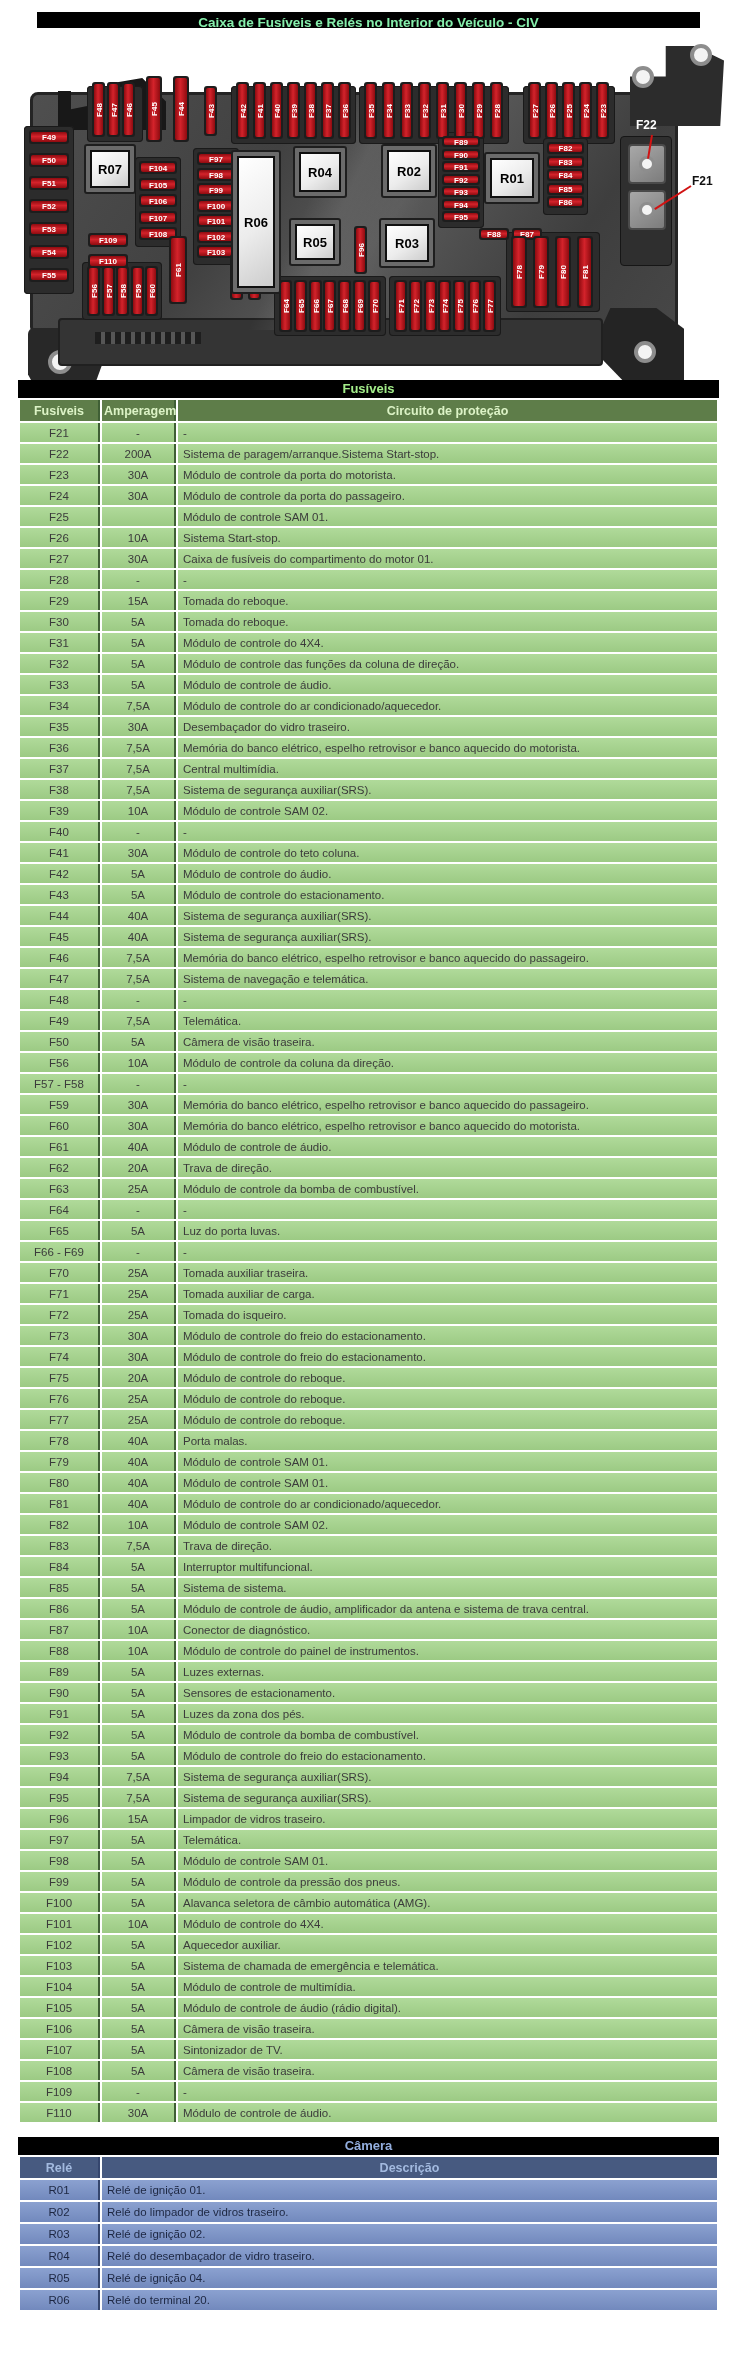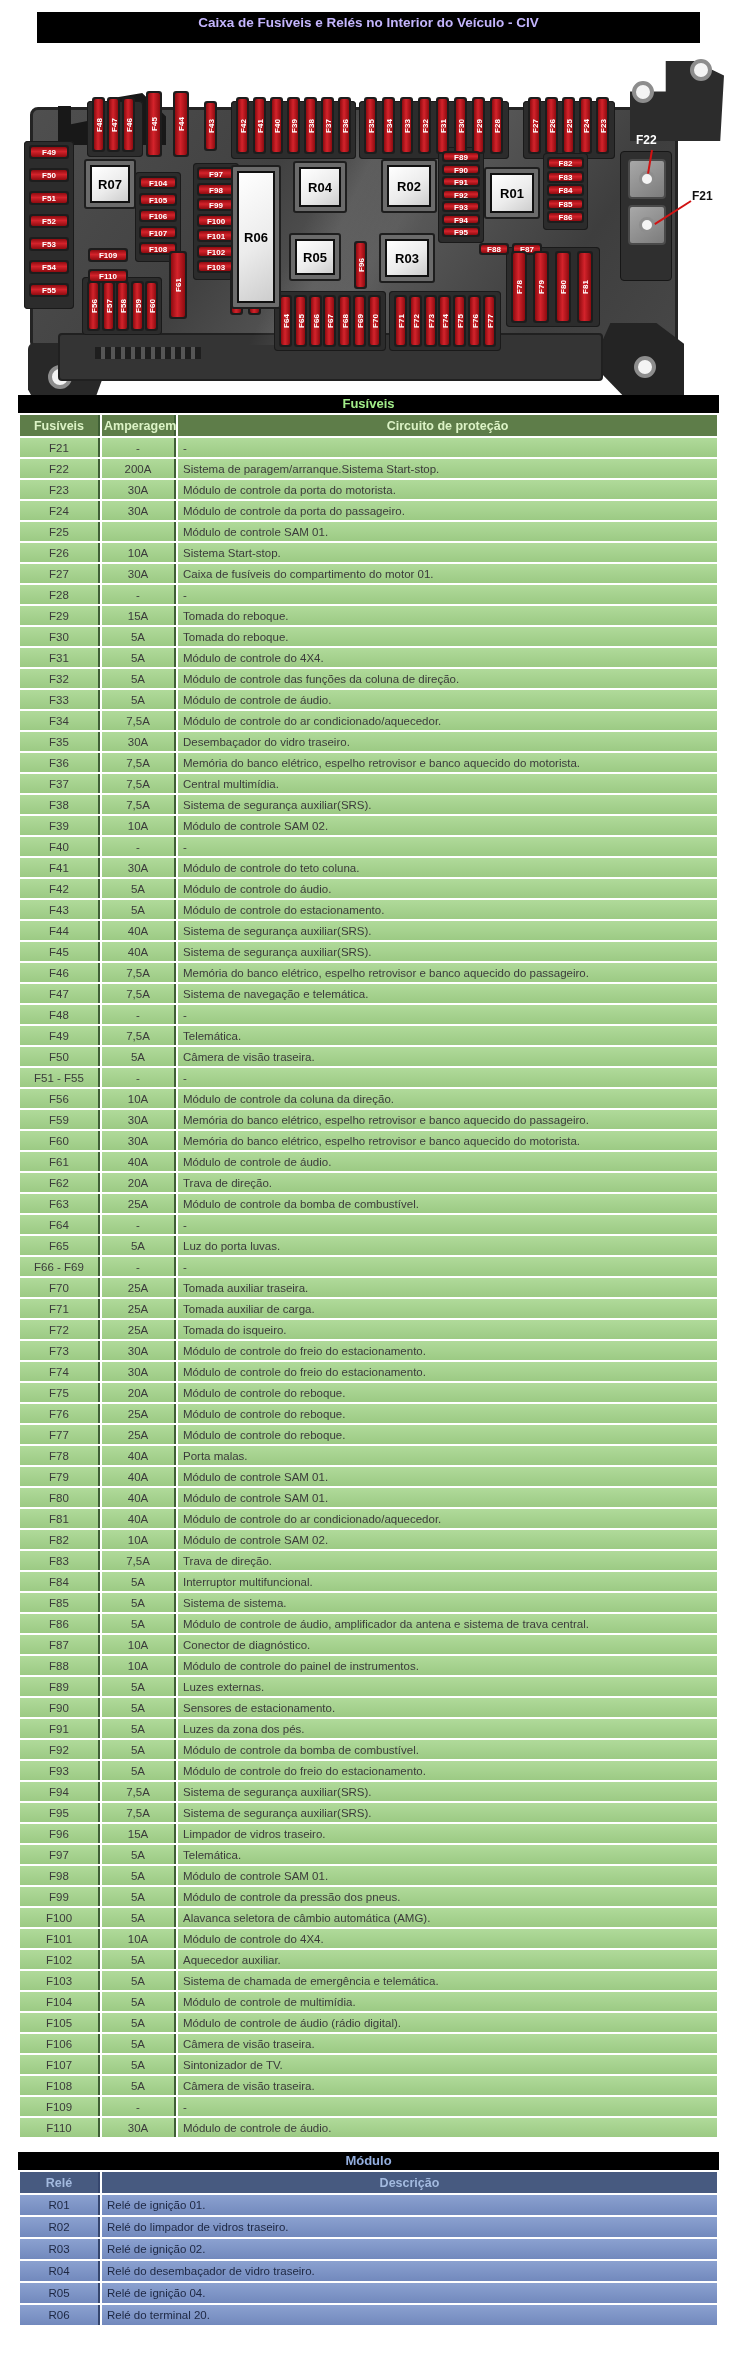--- a/index.html
+++ b/index.html
@@ -1,17 +1,17 @@
 <!DOCTYPE html>
 <html><head>
 <meta charset="utf-8">
 <style>
   html,body{margin:0;padding:0;}
   body{width:737px;height:2354px;background:#fff;font-family:"Liberation Sans",sans-serif;position:relative;}
-  .title-bar{margin:12px 37px 0;height:31px;background:#000;color:#c4b5fd;font-weight:bold;
+  .title-bar{margin:12px 37px 0;height:16px;background:#000;color:#86efac;font-weight:bold;
     font-size:13.5px;text-align:center;line-height:21px;}
   
   #diagram{position:relative;height:352px;overflow:hidden;}
   #dgwrap{position:absolute;left:0;top:12px;width:737px;height:340px;}
   .dg{position:absolute;box-sizing:border-box;}
   .body-main{left:30px;top:52px;width:648px;height:243px;border:3px solid #242424;border-radius:8px;
     background:linear-gradient(125deg,#4f4f4f 0%,#414141 35%,#5a5a5a 55%,#3e3e3e 80%,#474747 100%);}
   .body-low{left:58px;top:278px;width:545px;height:48px;background:#343434;border:2px solid #202020;border-radius:4px;}
   .sheen{left:140px;top:60px;width:430px;height:230px;pointer-events:none;
     background:linear-gradient(115deg,transparent 40%,rgba(255,255,255,.08) 47%,transparent 62%);}
@@ -728,28 +728,28 @@
           <td class="c1">F49</td>
           <td class="c2">7,5A</td>
           <td class="c3">Telemática.</td>
         </tr>
         <tr>
           <td class="c1">F50</td>
           <td class="c2">5A</td>
           <td class="c3">Câmera de visão traseira.</td>
         </tr>
         <tr>
-          <td class="c1">F51 - F55</td>
-          <td class="c2">-</td>
-          <td class="c3">-</td>
-        </tr>
-        <tr>
           <td class="c1">F56</td>
           <td class="c2">10A</td>
           <td class="c3">Módulo de controle da coluna da direção.</td>
+        </tr>
+        <tr>
+          <td class="c1">F57 - F58</td>
+          <td class="c2">-</td>
+          <td class="c3">-</td>
         </tr>
         <tr>
           <td class="c1">F59</td>
           <td class="c2">30A</td>
           <td class="c3">Memória do banco elétrico, espelho retrovisor e banco aquecido do passageiro.</td>
         </tr>
         <tr>
           <td class="c1">F60</td>
           <td class="c2">30A</td>
           <td class="c3">Memória do banco elétrico, espelho retrovisor e banco aquecido do motorista.</td>
@@ -989,21 +989,21 @@
           <td class="c2">30A</td>
           <td class="c3">Módulo de controle de áudio.</td>
         </tr>
       </tbody>
   </table>
 </div>
 
 <div class="gap13"></div>
 
 <div class="tbl-section">
-  <div class="sec-bar blue">Módulo</div>
+  <div class="sec-bar blue">Câmera</div>
   <table class="rt">
     <colgroup>
         <col style="width:80px">
         <col>
       </colgroup>
     <thead>
       <tr>
         <th class="c1">Relé</th>
         <th class="c3">Descrição</th>
       </tr>

